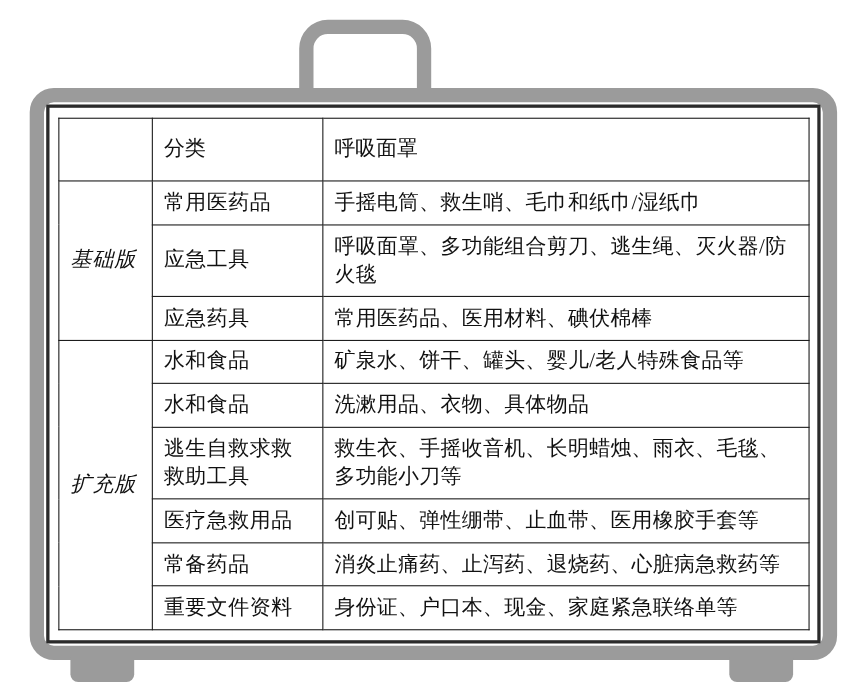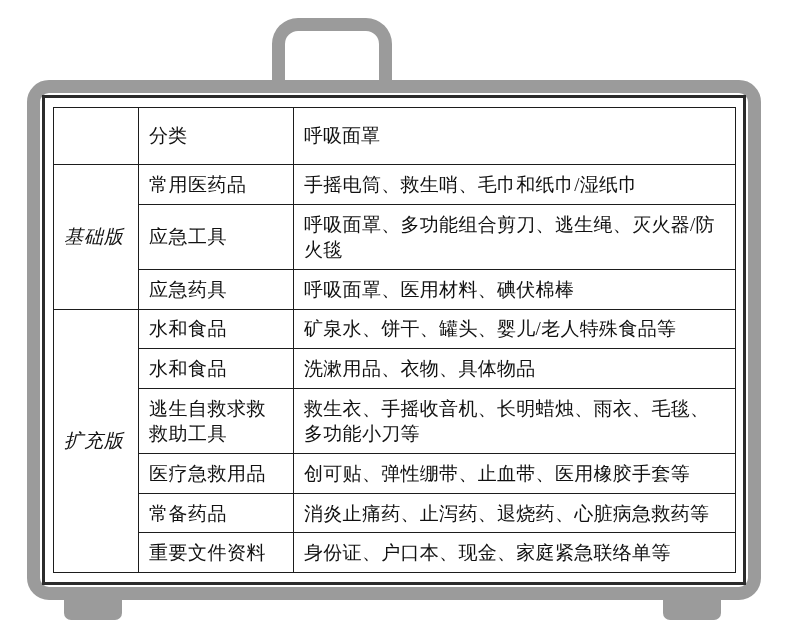--- a/index.html
+++ b/index.html
@@ -156,21 +156,21 @@
         <td class="ver-cell" rowspan="3">基础版</td>
         <td class="cat-cell">常用医药品</td>
         <td class="items-cell">手摇电筒、救生哨、毛巾和纸巾/湿纸巾</td>
       </tr>
       <tr>
         <td class="cat-cell">应急工具</td>
         <td class="items-cell">呼吸面罩、多功能组合剪刀、逃生绳、灭火器/防火毯</td>
       </tr>
       <tr>
         <td class="cat-cell">应急药具</td>
-        <td class="items-cell">呼吸面罩、医用材料、碘伏棉棒</td>
+        <td class="items-cell">常用医药品、医用材料、碘伏棉棒</td>
       </tr>
 
       <tr>
         <td class="ver-cell" rowspan="6">扩充版</td>
         <td class="cat-cell">水和食品</td>
         <td class="items-cell">矿泉水、饼干、罐头、婴儿/老人特殊食品等</td>
       </tr>
       <tr>
         <td class="cat-cell">水和食品</td>
         <td class="items-cell">洗漱用品、衣物、具体物品</td>

